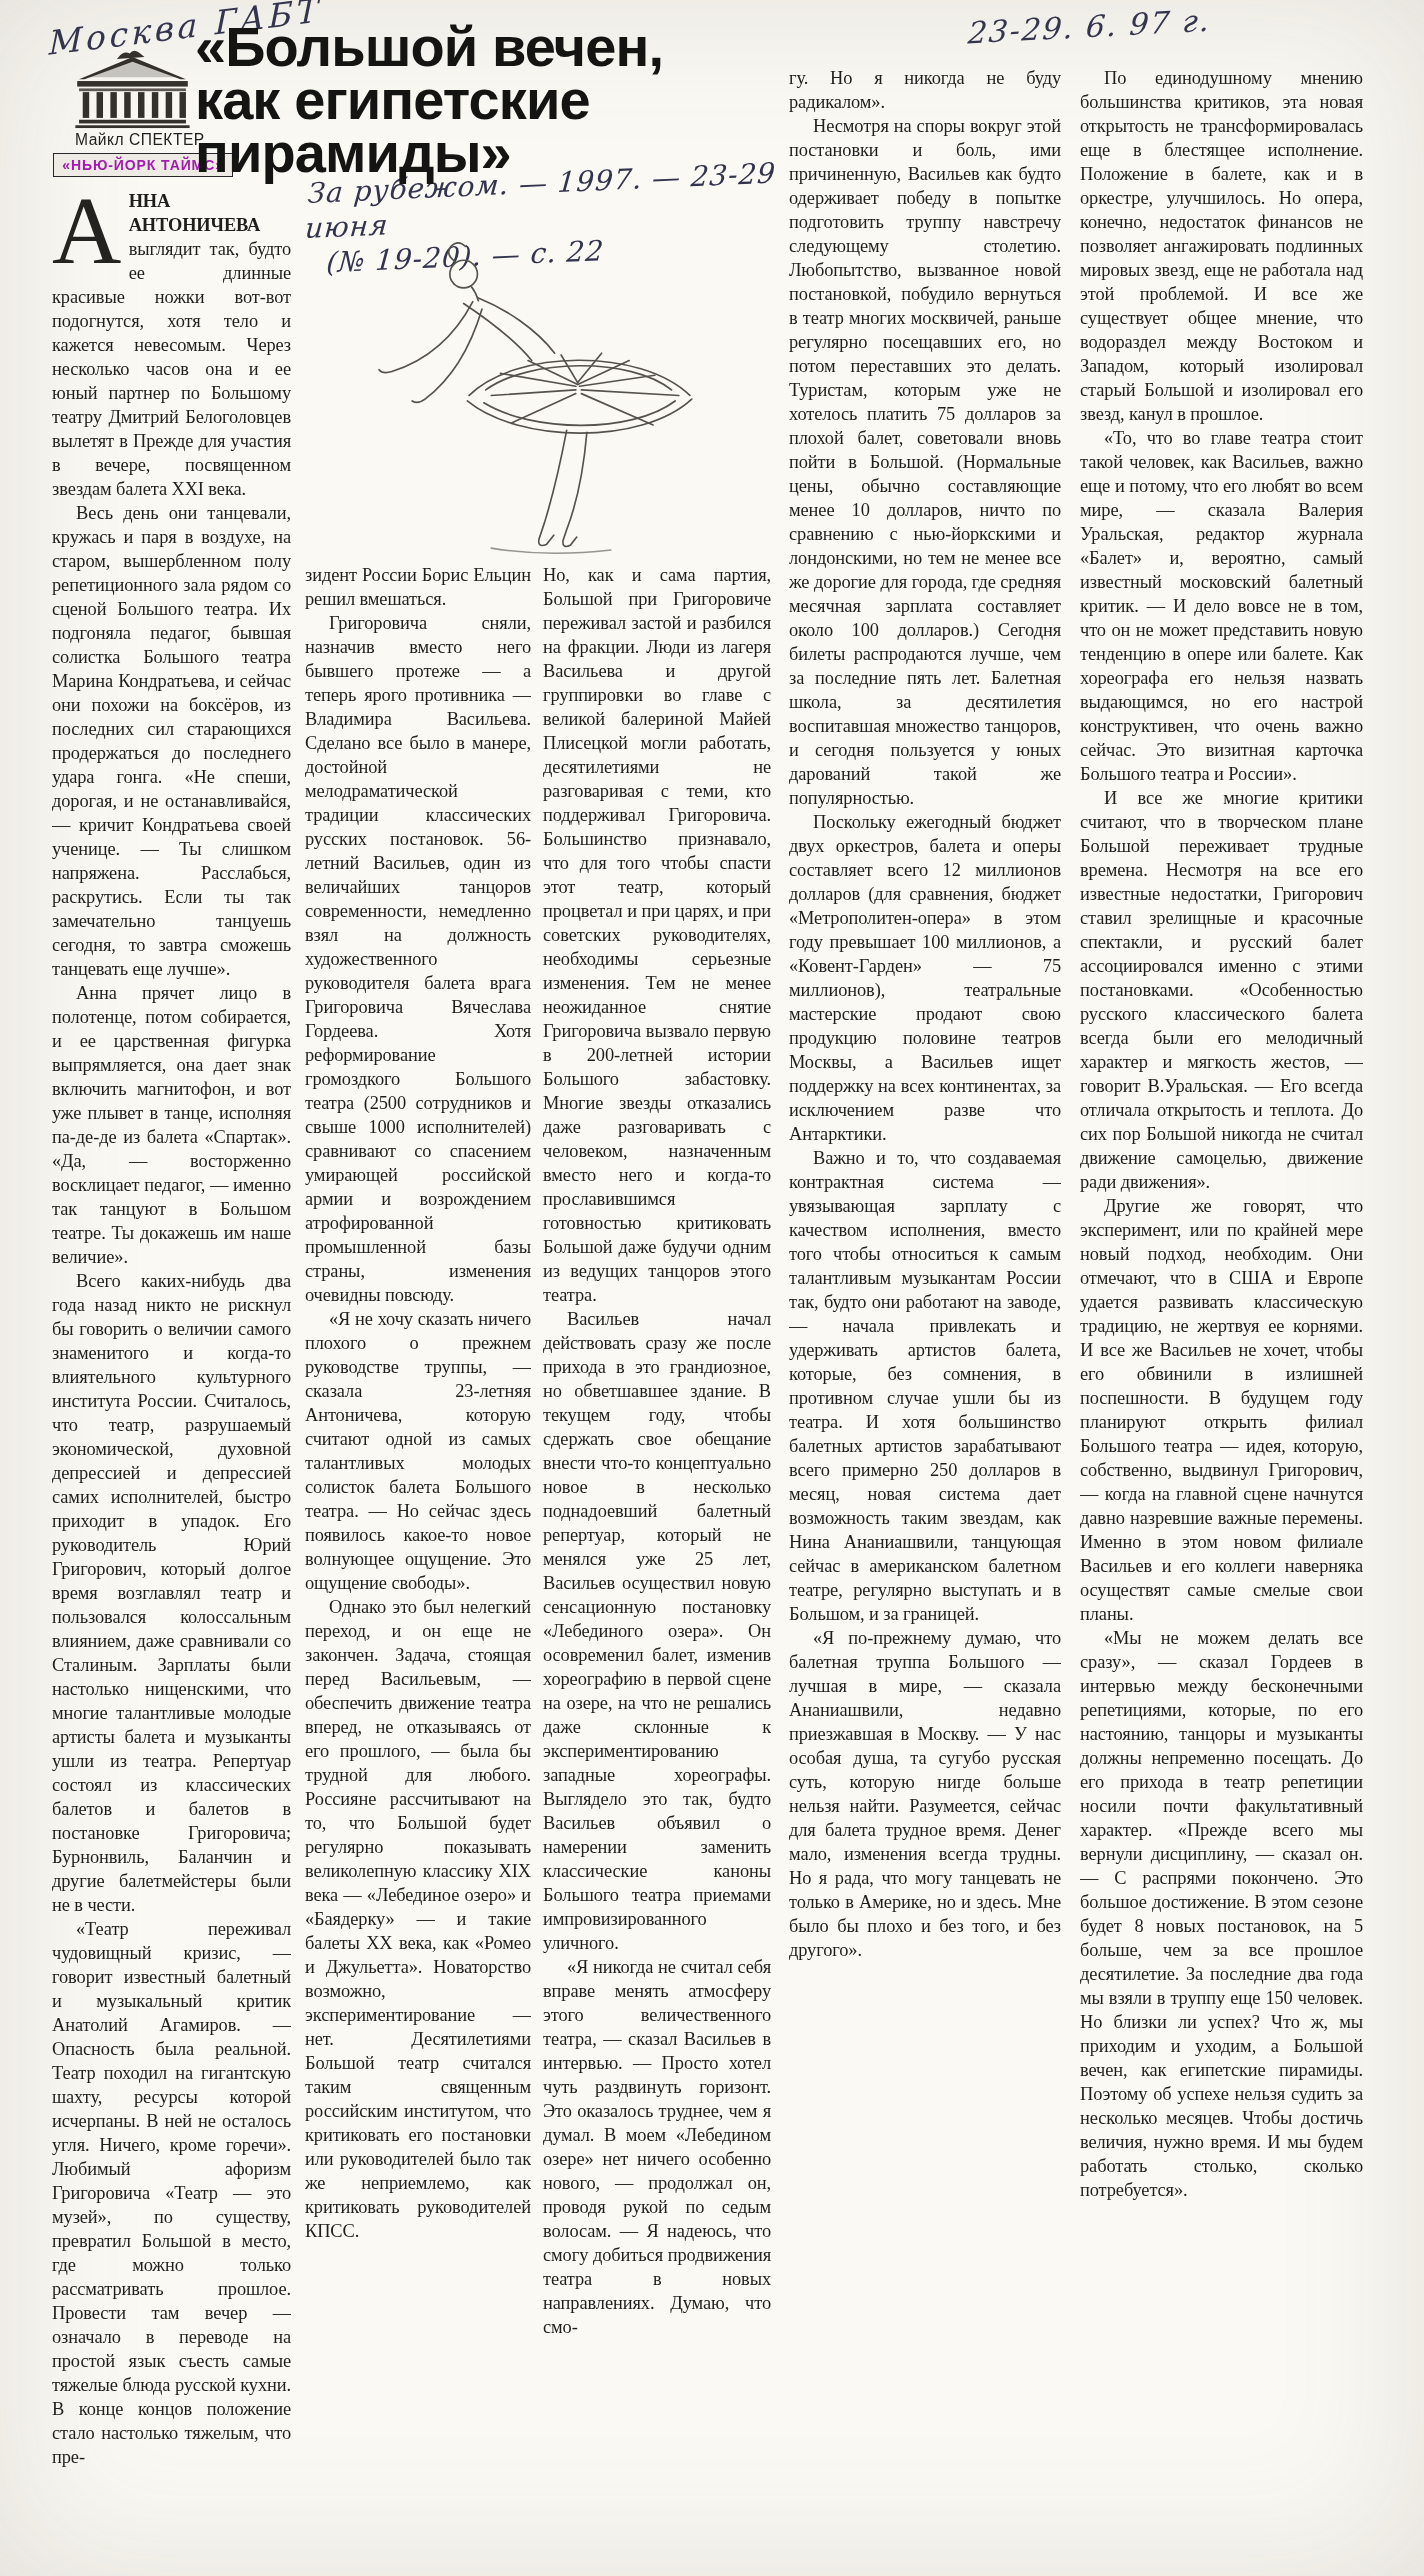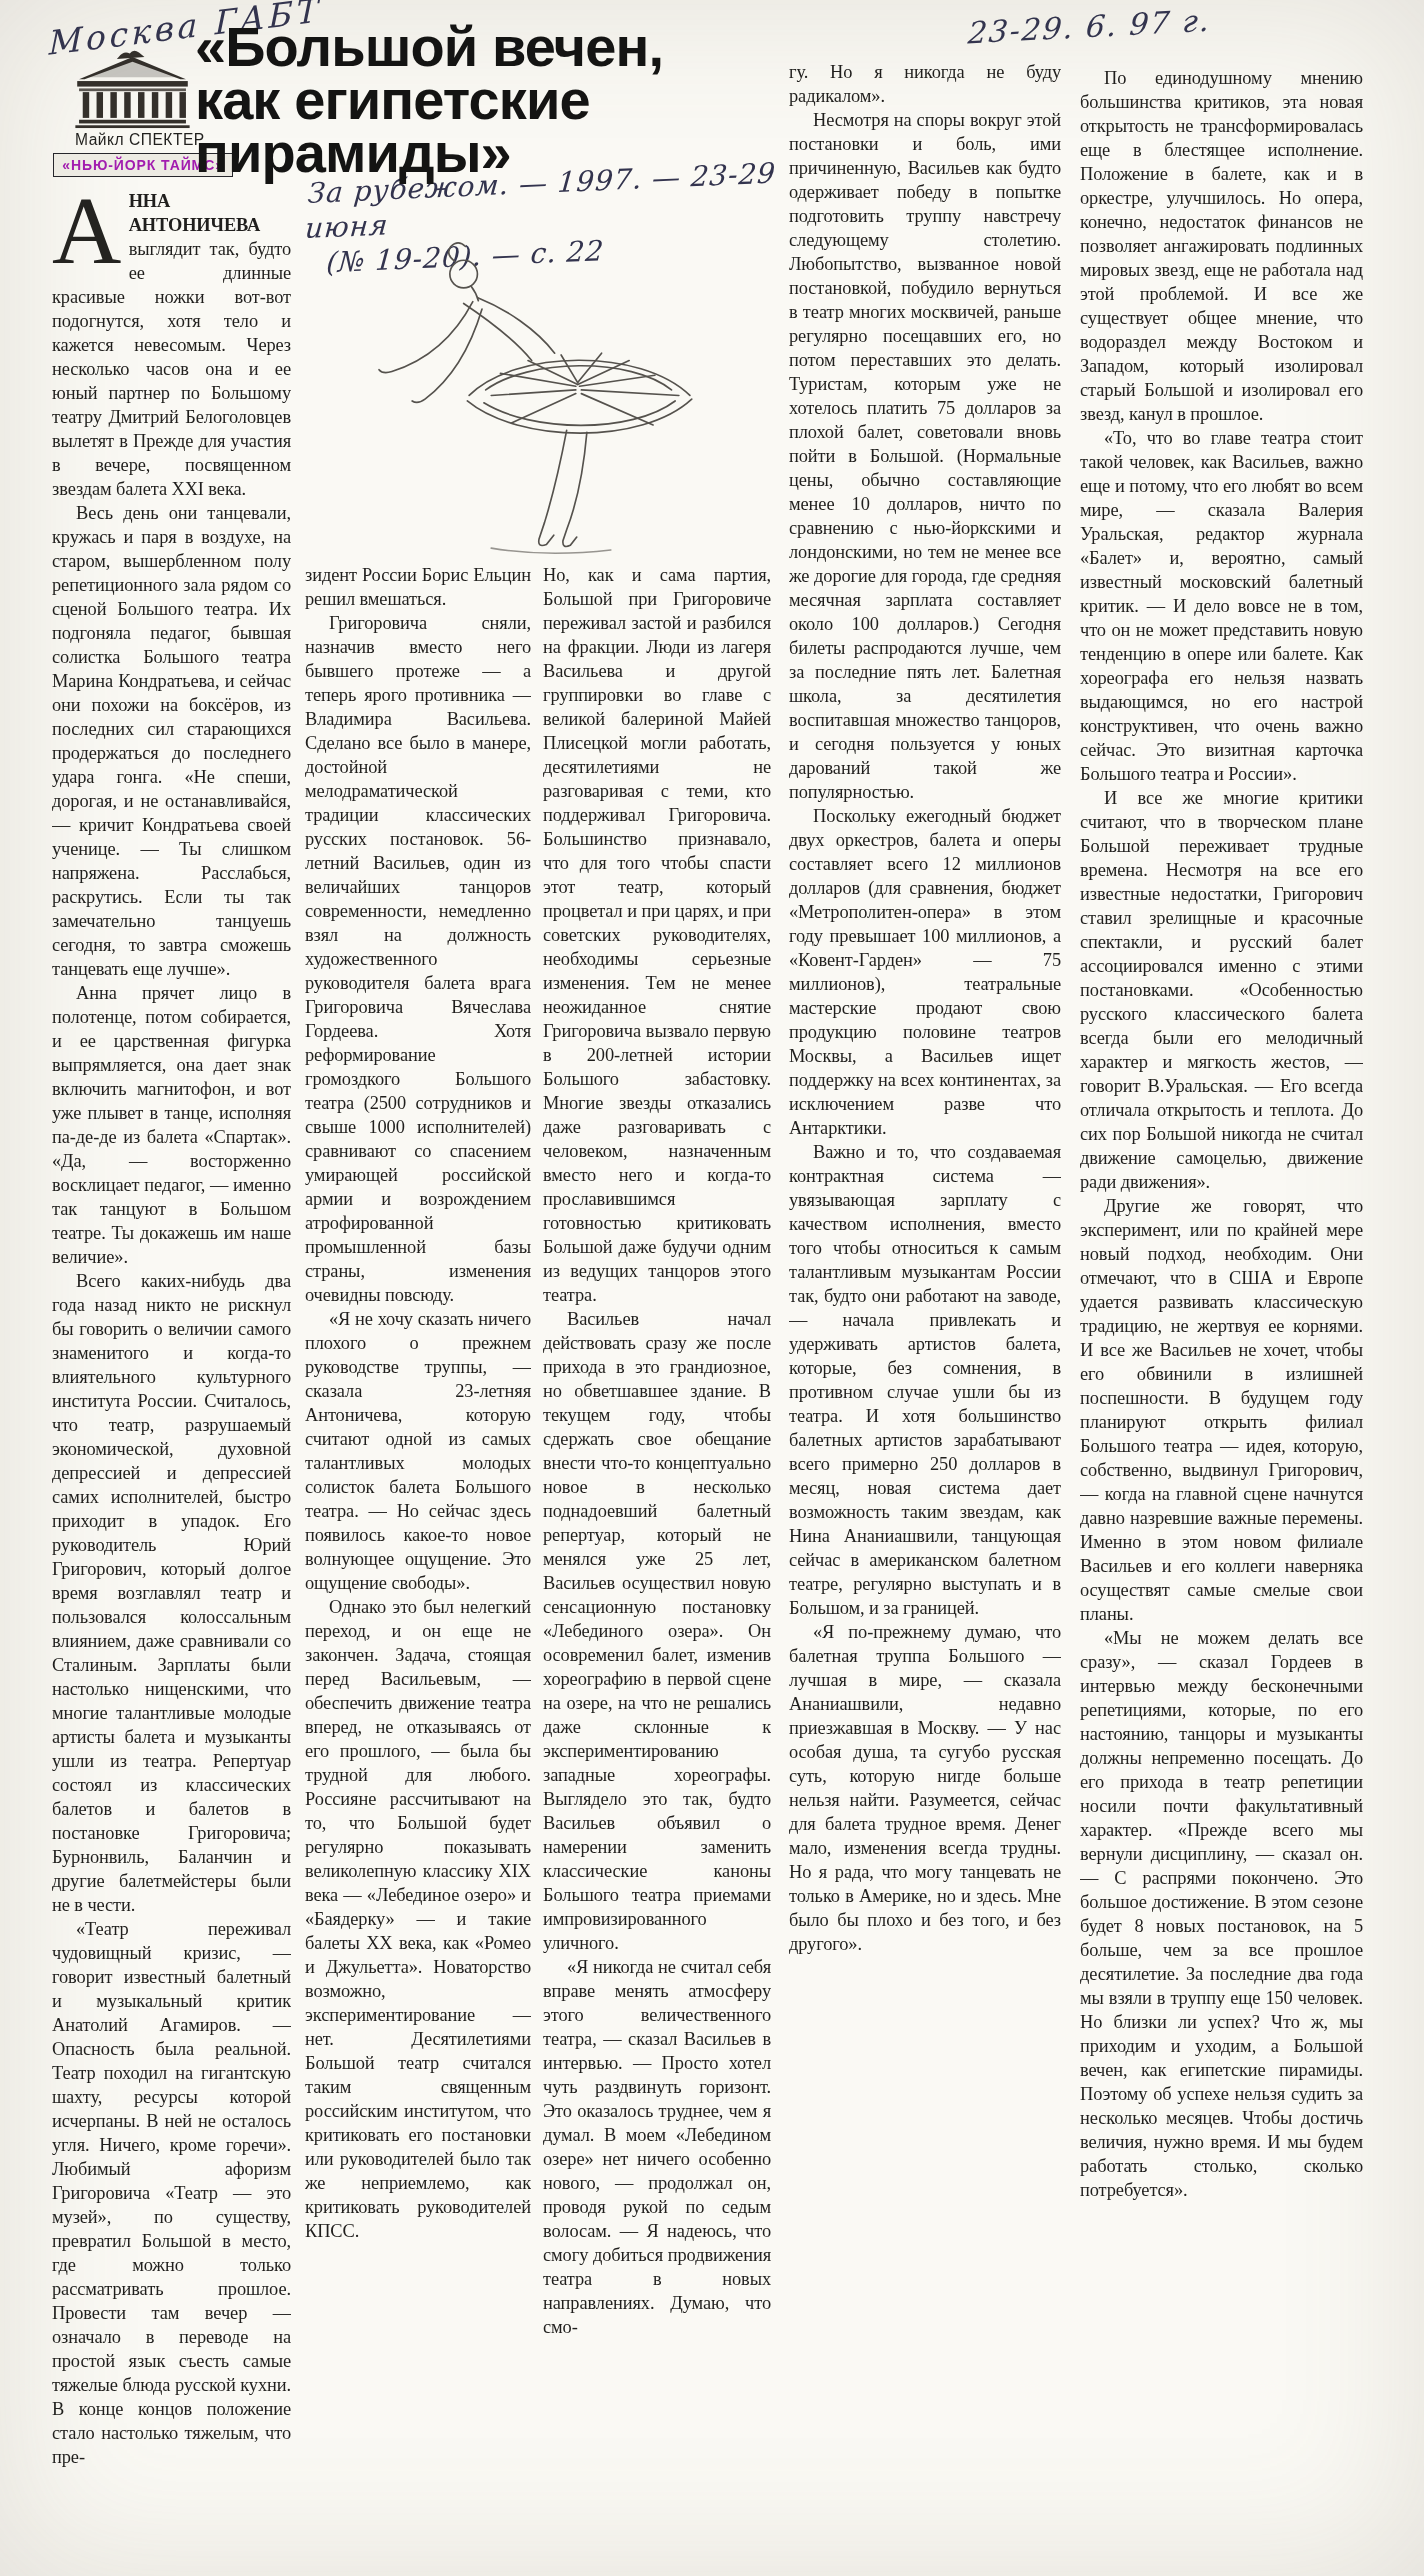--- a/index.html
+++ b/index.html
@@ -47,21 +47,21 @@
     position:absolute; overflow:hidden;
     font-size:18.4px; line-height:24px; letter-spacing:-0.1px;
     text-align:justify;
   }
   .col p { margin:0; text-indent:24px; text-align:justify; }
   .col p.flat { text-indent:0; }
   .col1 { left:52px;   top:189px; width:239px; height:2381px; }
   .col1 p:first-child { text-indent:0; }
   .col2 { left:305px;  top:563px; width:226px; height:1998px; }
   .col3 { left:543px;  top:563px; width:228px; height:1998px; }
-  .col4 { left:789px;  top:60px;  width:272px; height:2491px; }
+  .col4 { left:789px;  top:66px;  width:272px; height:2491px; }
   .col5 { left:1080px; top:42px;  width:283px; height:2523px;margin-top:24px; }
   .dropcap {
     float:left; font-size:96px; line-height:79px;
     padding:1.8px 7.4px 0 0; font-family:"Liberation Serif", serif; color:#242320;
   }
   .lead { font-weight:bold; }
 </style>
 </head>
 <body>
 

